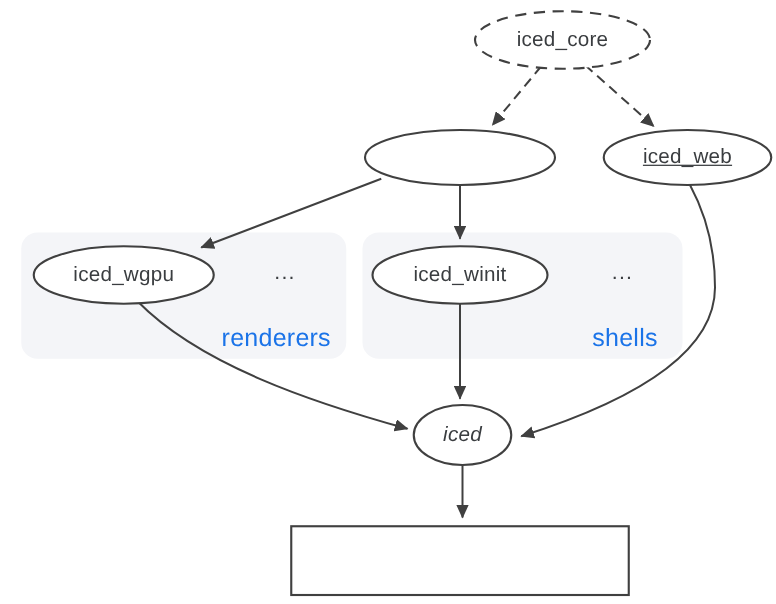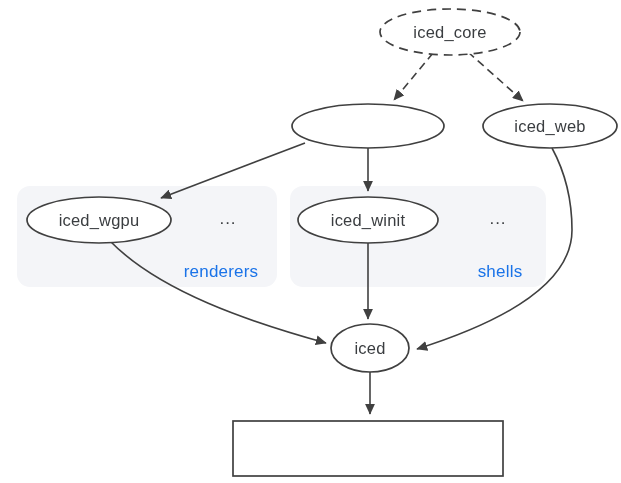--- a/index.html
+++ b/index.html
@@ -30,21 +30,21 @@
     transform:translate(-50%,-50%);
     white-space:nowrap;
     color:var(--text);
     font-size:16.5px;
     letter-spacing:0.2px;
     line-height:1;
     user-select:none;
   }
   .group-label{
     color:var(--group-label);
-    font-size:17px;
+    font-size:20px;
   }
   .ellipsis{font-size:17px;letter-spacing:1px;}
 </style>
 </head>
 <body>
 
 <div class="canvas">
 
   <svg width="621" height="483" viewBox="0 0 621 483" aria-hidden="true">
     <defs>
@@ -68,24 +68,24 @@
     <ellipse class="node-shape dashed" cx="450" cy="32" rx="70" ry="23"></ellipse>
     <ellipse class="node-shape" cx="368" cy="126" rx="76" ry="22"></ellipse>
     <ellipse class="node-shape" cx="550" cy="126" rx="67" ry="22"></ellipse>
     <ellipse class="node-shape" cx="99" cy="220" rx="72" ry="23"></ellipse>
     <ellipse class="node-shape" cx="368" cy="220" rx="70" ry="23"></ellipse>
     <ellipse class="node-shape" cx="370" cy="348" rx="39" ry="24"></ellipse>
     <rect class="node-shape" x="233" y="421" width="270" height="55"></rect>
   </svg>
 
   <div class="label" style="left:450px;top:32px;">iced_core</div>
-  <div class="label" style="left:550px;top:126px;">iced_web</div>
+  <div class="label" style="left:550px;top:126px;text-decoration:underline;">iced_web</div>
   <div class="label" style="left:99px;top:220px;">iced_wgpu</div>
   <div class="label" style="left:368px;top:220px;text-align:center;">iced_winit</div>
-  <div class="label" style="left:370px;top:348px;">iced</div>
+  <div class="label" style="left:370px;top:348px;font-style:italic;">iced</div>
 
   <div class="label ellipsis" style="left:228px;top:218px;">...</div>
   <div class="label ellipsis" style="left:498px;top:218px;">...</div>
 
   <div class="label group-label" style="left:221px;top:271px;">renderers</div>
   <div class="label group-label" style="left:500px;top:271px;">shells</div>
 
 </div>
 
 </body></html>

